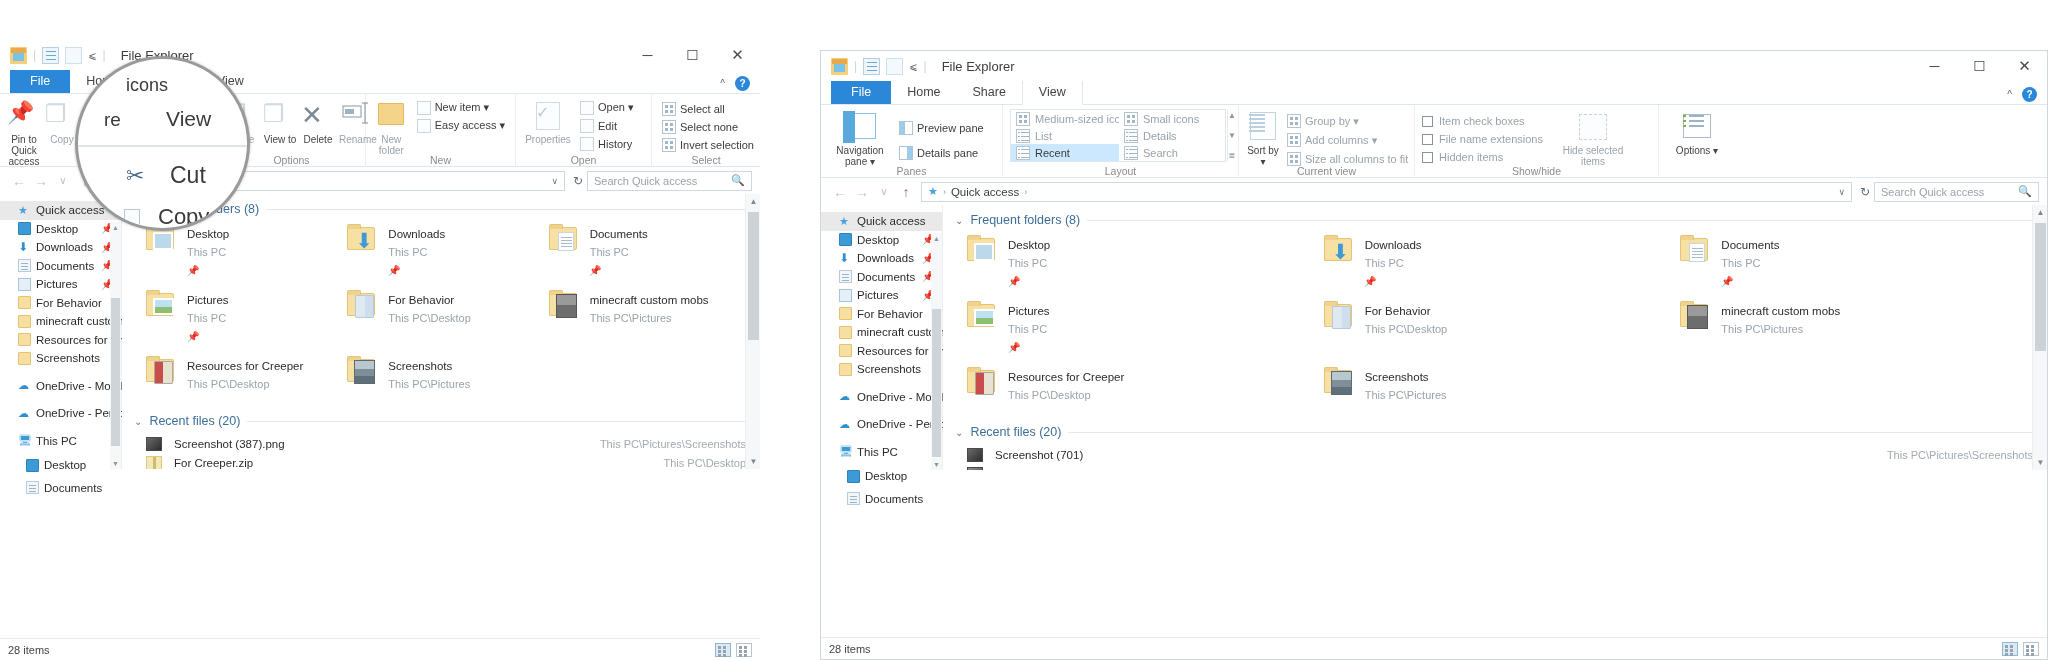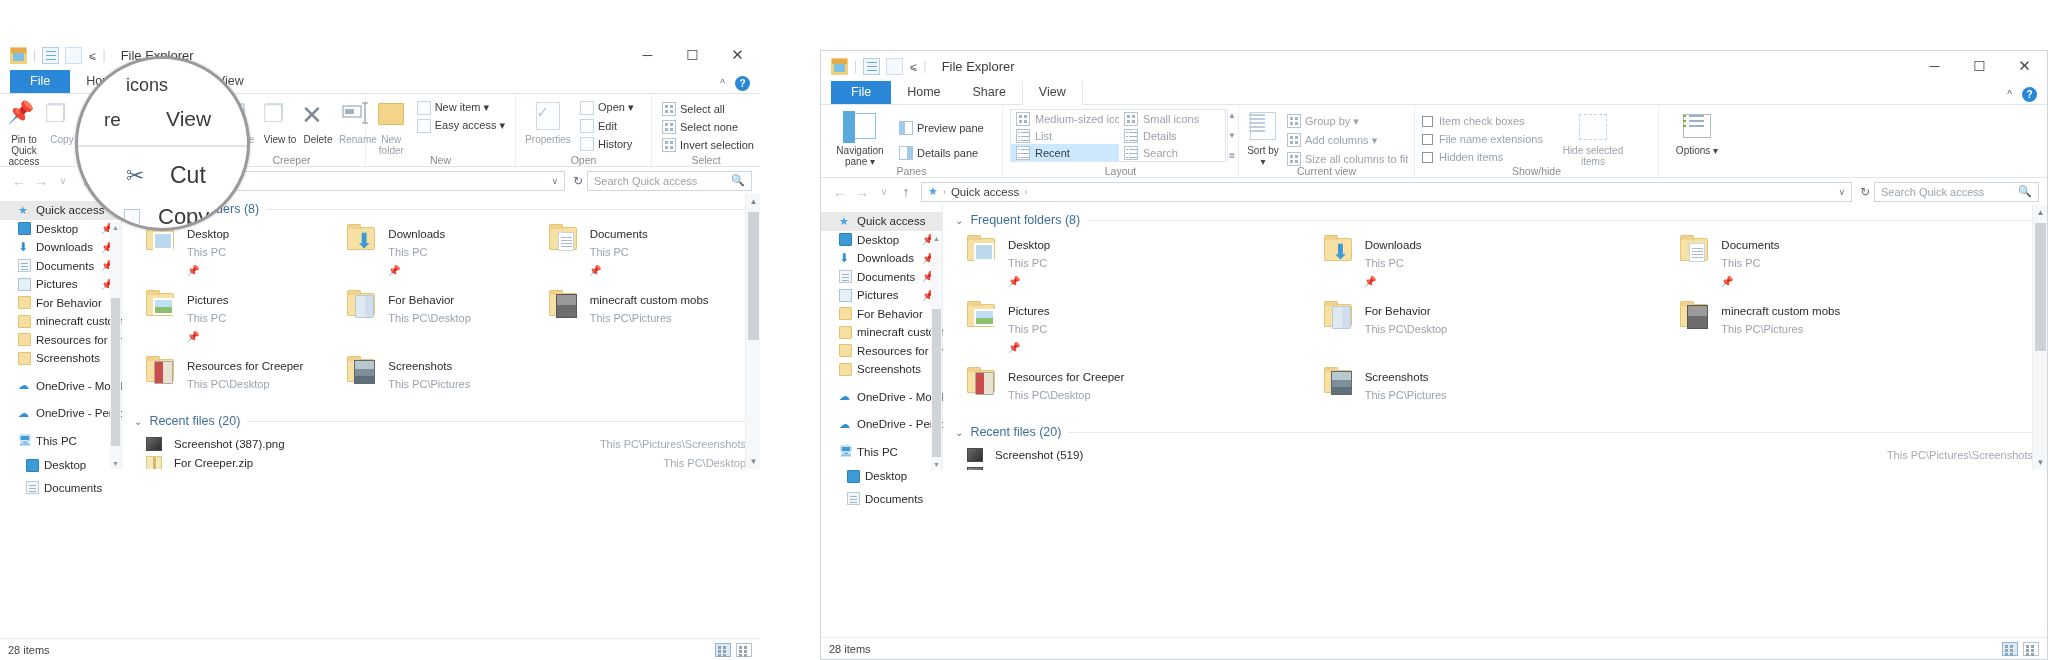--- a/index.html
+++ b/index.html
@@ -334,21 +334,21 @@
             <span class="bigicon">
               <svg width="30" height="26" viewBox="0 0 30 26">
                   <rect x="2" y="6" width="18" height="11" fill="#fff" stroke="#8a97a3"></rect>
                   <rect x="4" y="9" width="9" height="5" fill="#9fb2c2"></rect>
                   <path d="M24 3v20M21 3h6M21 23h6" stroke="#7d8a96" fill="none"></path>
                 </svg>
             </span>
             <span class="lbl">Rename</span>
           </div>
         </div>
-        <div class="gl">Creeper</div>
+        <div class="gl">Options</div>
       </div>
 
       <div class="rgroup" style="width:150px">
         <div class="gbody">
           <div class="bigbtn" style="width:44px">
             <span class="bigicon">
                 <span class="bi-newfolder" style="display:block;margin:3px auto 0"></span>
               </span>
             <span class="lbl">New folder</span>
           </div>
@@ -957,21 +957,21 @@
         </div>
 
         <div class="sectionhdr" style="padding-top:22px">
           <span class="chev">⌄</span>
           <span>Recent files (20)</span>
           <span class="rule"></span>
         </div>
         <div class="filelist">
           <div class="frow">
             <span class="ri ri-img"></span>
-            <span>Screenshot (519)</span>
+            <span>Screenshot (701)</span>
             <span class="fpath">This PC\Pictures\Screenshots</span>
           </div>
           <div class="frow">
             <span class="ri ri-img2"></span>
             <span>Screenshot (387)</span>
             <span class="fpath">This PC\Pictures\Screenshots</span>
           </div>
 
         </div>
 

